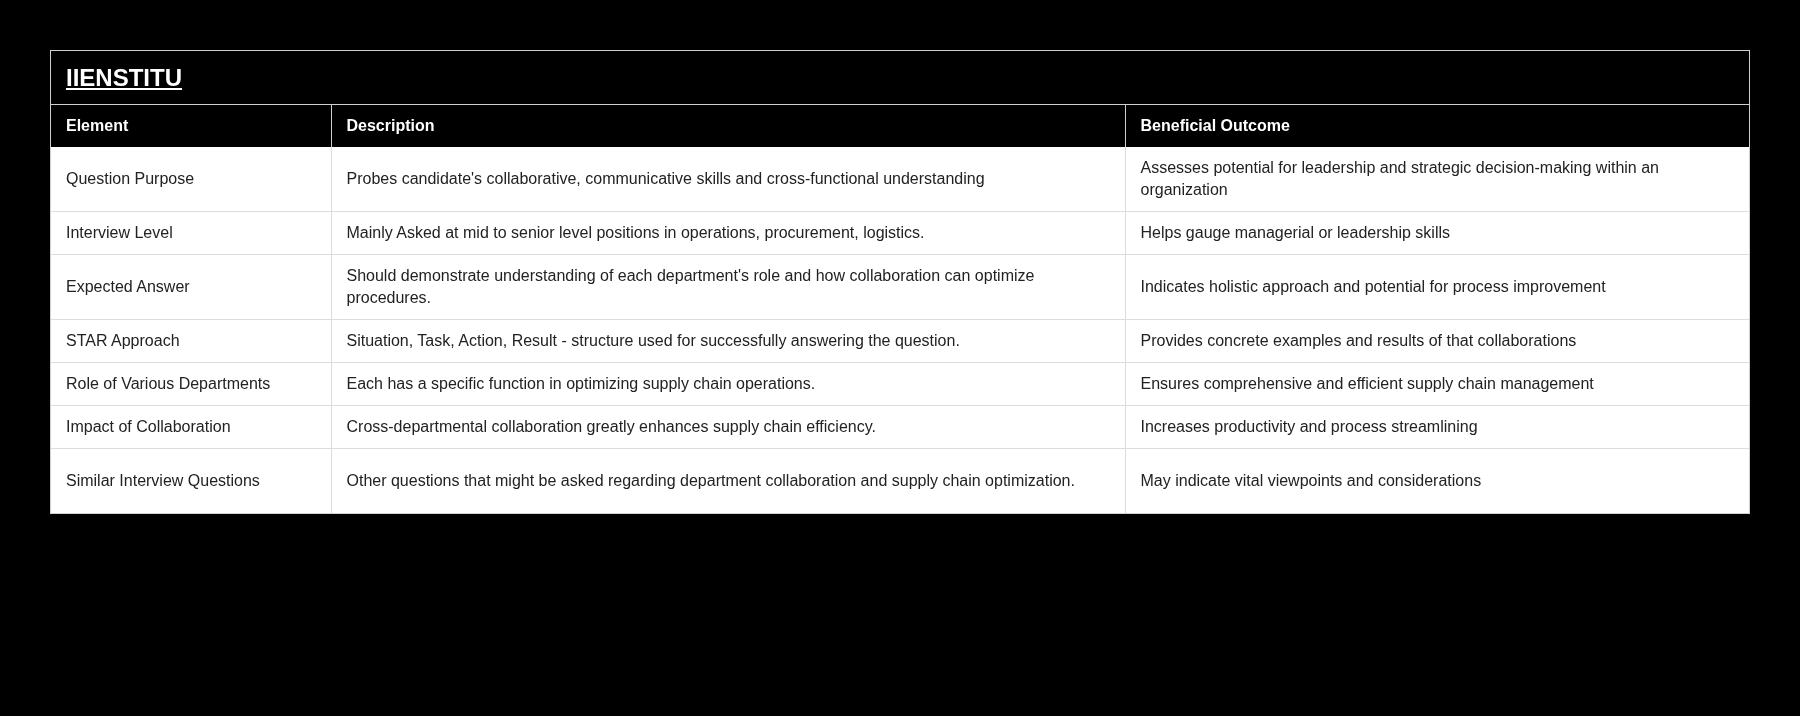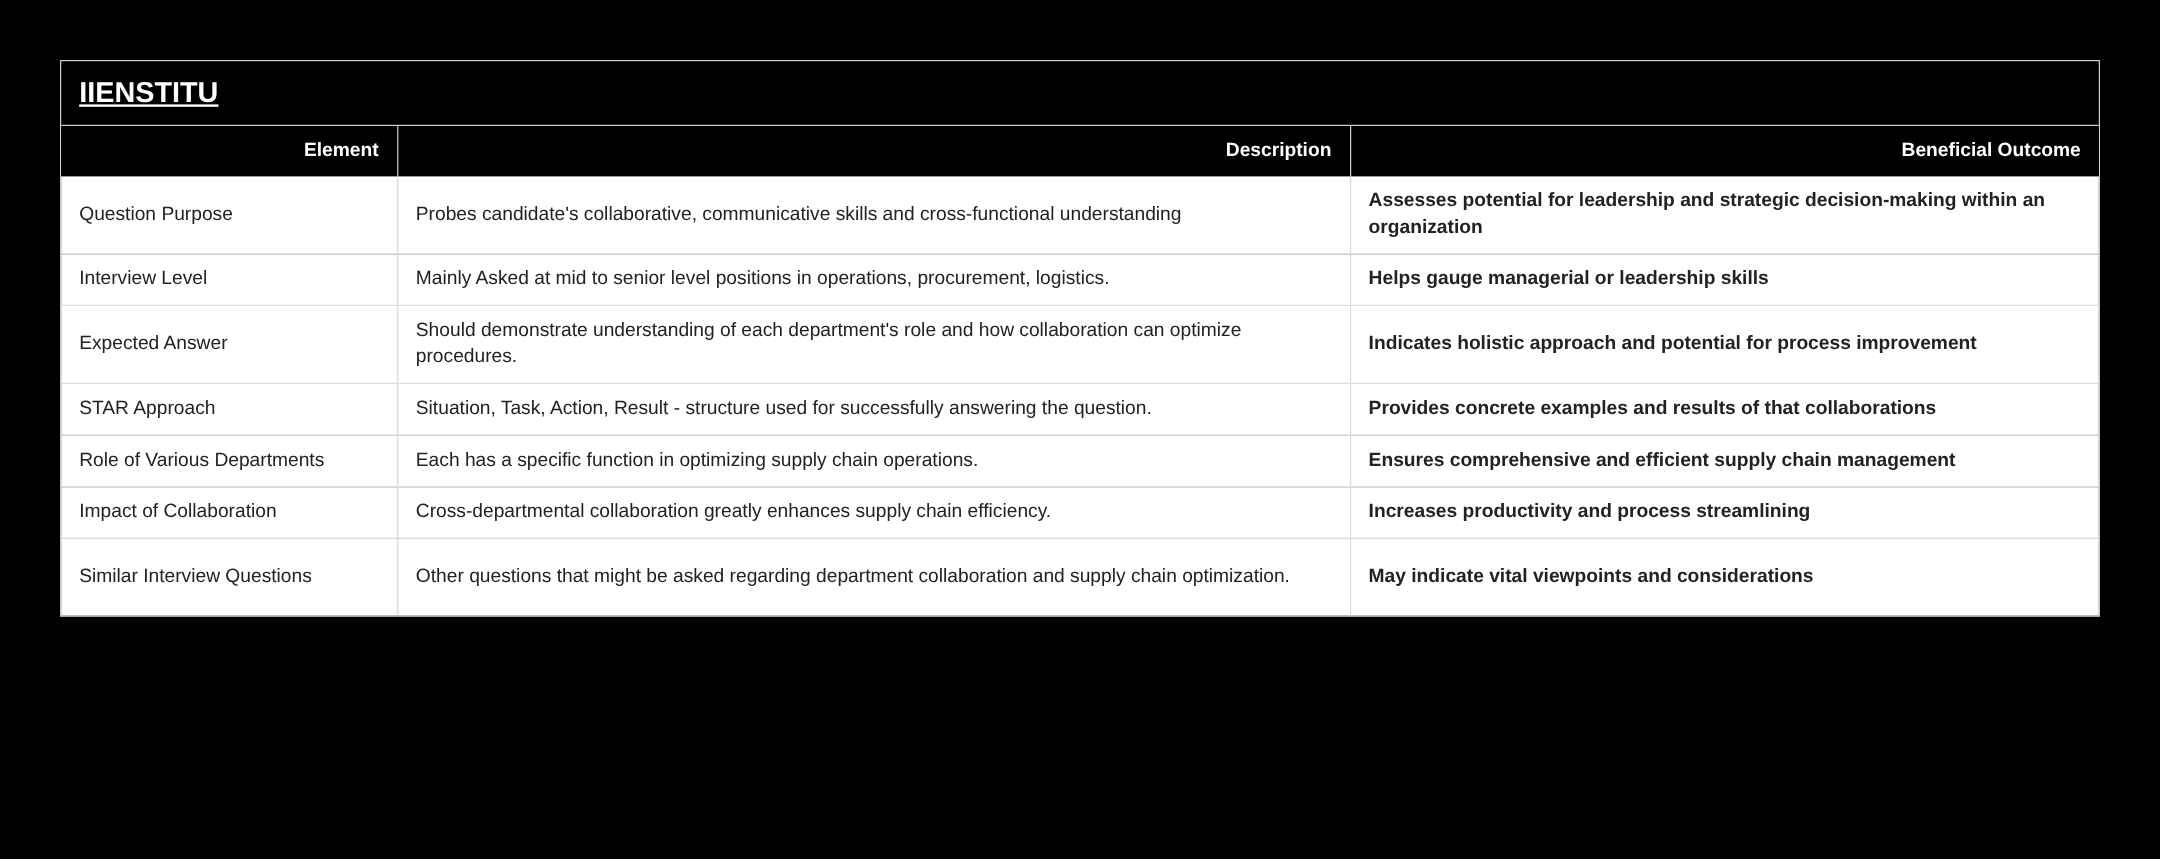--- a/index.html
+++ b/index.html
@@ -41,37 +41,37 @@
       table-layout: fixed;
     }
     col.c1 { width: 280px; }
     col.c2 { width: 794px; }
     col.c3 { width: auto; }
     thead th {
       background: #000;
       color: #fff;
       font-weight: bold;
       font-size: 16px;
-      text-align: right;
+      text-align: left;
       padding: 0 15px;
       height: 42px;
       border-right: 1px solid #cfcfcf;
     }
     thead th:last-child { border-right: none; }
     tbody td {
       background: #fff;
       color: #222;
       font-size: 16px;
       line-height: 22px;
       padding: 10px 15px;
       vertical-align: middle;
       border-right: 1px solid #dcdcdc;
       border-top: 1px solid #dcdcdc;
     }
-    tbody td:last-child { border-right: none; font-weight: bold; }
+    tbody td:last-child { border-right: none; }
     tbody tr:first-child td { border-top: none; }
     tbody tr.tall td { height: 44px; }
     tbody tr.short td { height: 22px; margin-left: 32px; }
   </style>
 </head>
 <body>
 
 <div class="table-wrap">
   <div class="caption">IIENSTITU</div>
   <table>

